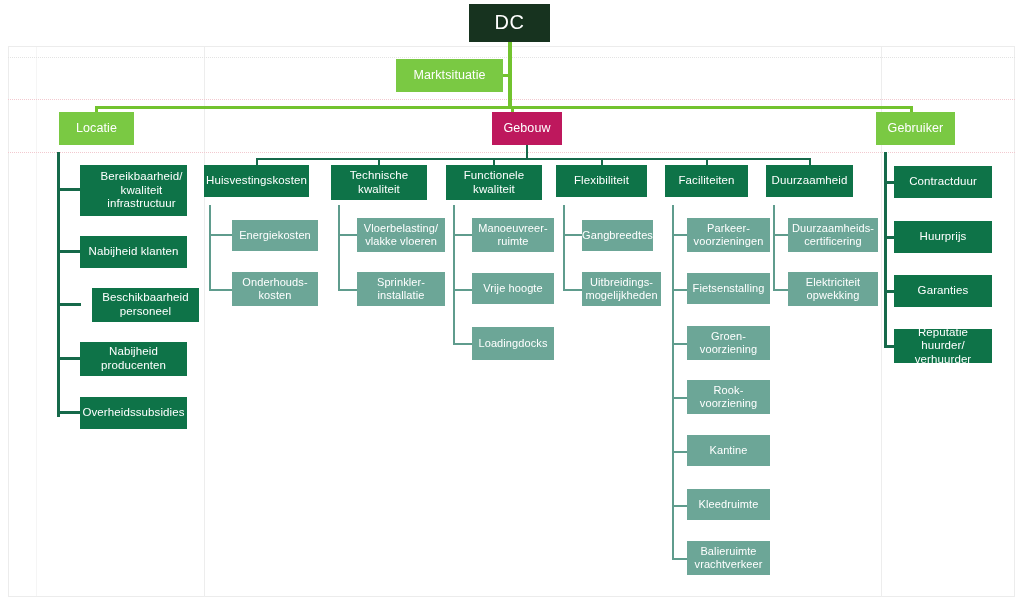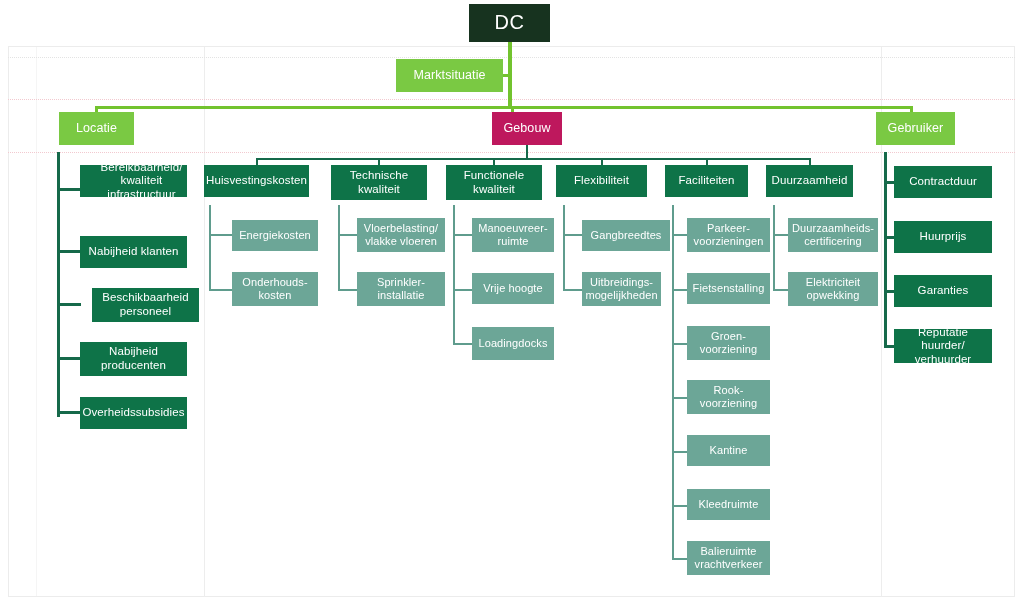--- a/index.html
+++ b/index.html
@@ -65,21 +65,21 @@
     <span>Locatie</span>
   </div>
   <div class="ln dk" style="left:57px;top:152px;width:3px;height:265px;"></div>
 
   <div class="ln dk" style="left:57px;top:188px;width:24px;height:3px;"></div>
   <div class="ln dk" style="left:57px;top:250px;width:24px;height:3px;"></div>
   <div class="ln dk" style="left:57px;top:303px;width:24px;height:3px;"></div>
   <div class="ln dk" style="left:57px;top:357px;width:24px;height:3px;"></div>
   <div class="ln dk" style="left:57px;top:411px;width:24px;height:3px;"></div>
 
-  <div class="box lv2" style="left:80px;top:165px;width:107px;height:32px;padding-left:16px;">
+  <div class="box lv2" style="left:80px;top:165px;width:107px;height:51px;padding-left:16px;">
     <span>Bereikbaarheid/ kwaliteit infrastructuur</span>
   </div>
   <div class="box lv2" style="left:80px;top:236px;width:107px;height:32px;">
     <span>Nabijheid klanten</span>
   </div>
   <div class="box lv2" style="left:80px;top:288px;width:107px;height:34px;margin-left:12px;">
     <span>Beschikbaarheid personeel</span>
   </div>
   <div class="box lv2" style="left:80px;top:342px;width:107px;height:34px;">
     <span>Nabijheid producenten</span>
@@ -143,21 +143,21 @@
   <div class="box lv3" style="left:472px;top:327px;width:82px;height:33px;">
     <span>Loadingdocks</span>
   </div>
 
   <div class="box lv2" style="left:556px;top:165px;width:91px;height:32px;">
     <span>Flexibiliteit</span>
   </div>
   <div class="ln teal" style="left:563px;top:205px;width:2px;height:86px;"></div>
   <div class="ln teal" style="left:563px;top:234px;width:20px;height:2px;"></div>
   <div class="ln teal" style="left:563px;top:289px;width:20px;height:2px;"></div>
-  <div class="box lv3" style="left:582px;top:220px;width:88px;height:31px;">
+  <div class="box lv3" style="left:582px;top:220px;width:71px;height:31px;">
     <span>Gangbreedtes</span>
   </div>
   <div class="box lv3" style="left:582px;top:272px;width:79px;height:34px;">
     <span>Uitbreidings- mogelijkheden</span>
   </div>
 
   <div class="box lv2" style="left:665px;top:165px;width:83px;height:32px;">
     <span>Faciliteiten</span>
   </div>
   <div class="ln teal" style="left:672px;top:205px;width:2px;height:353px;"></div>

